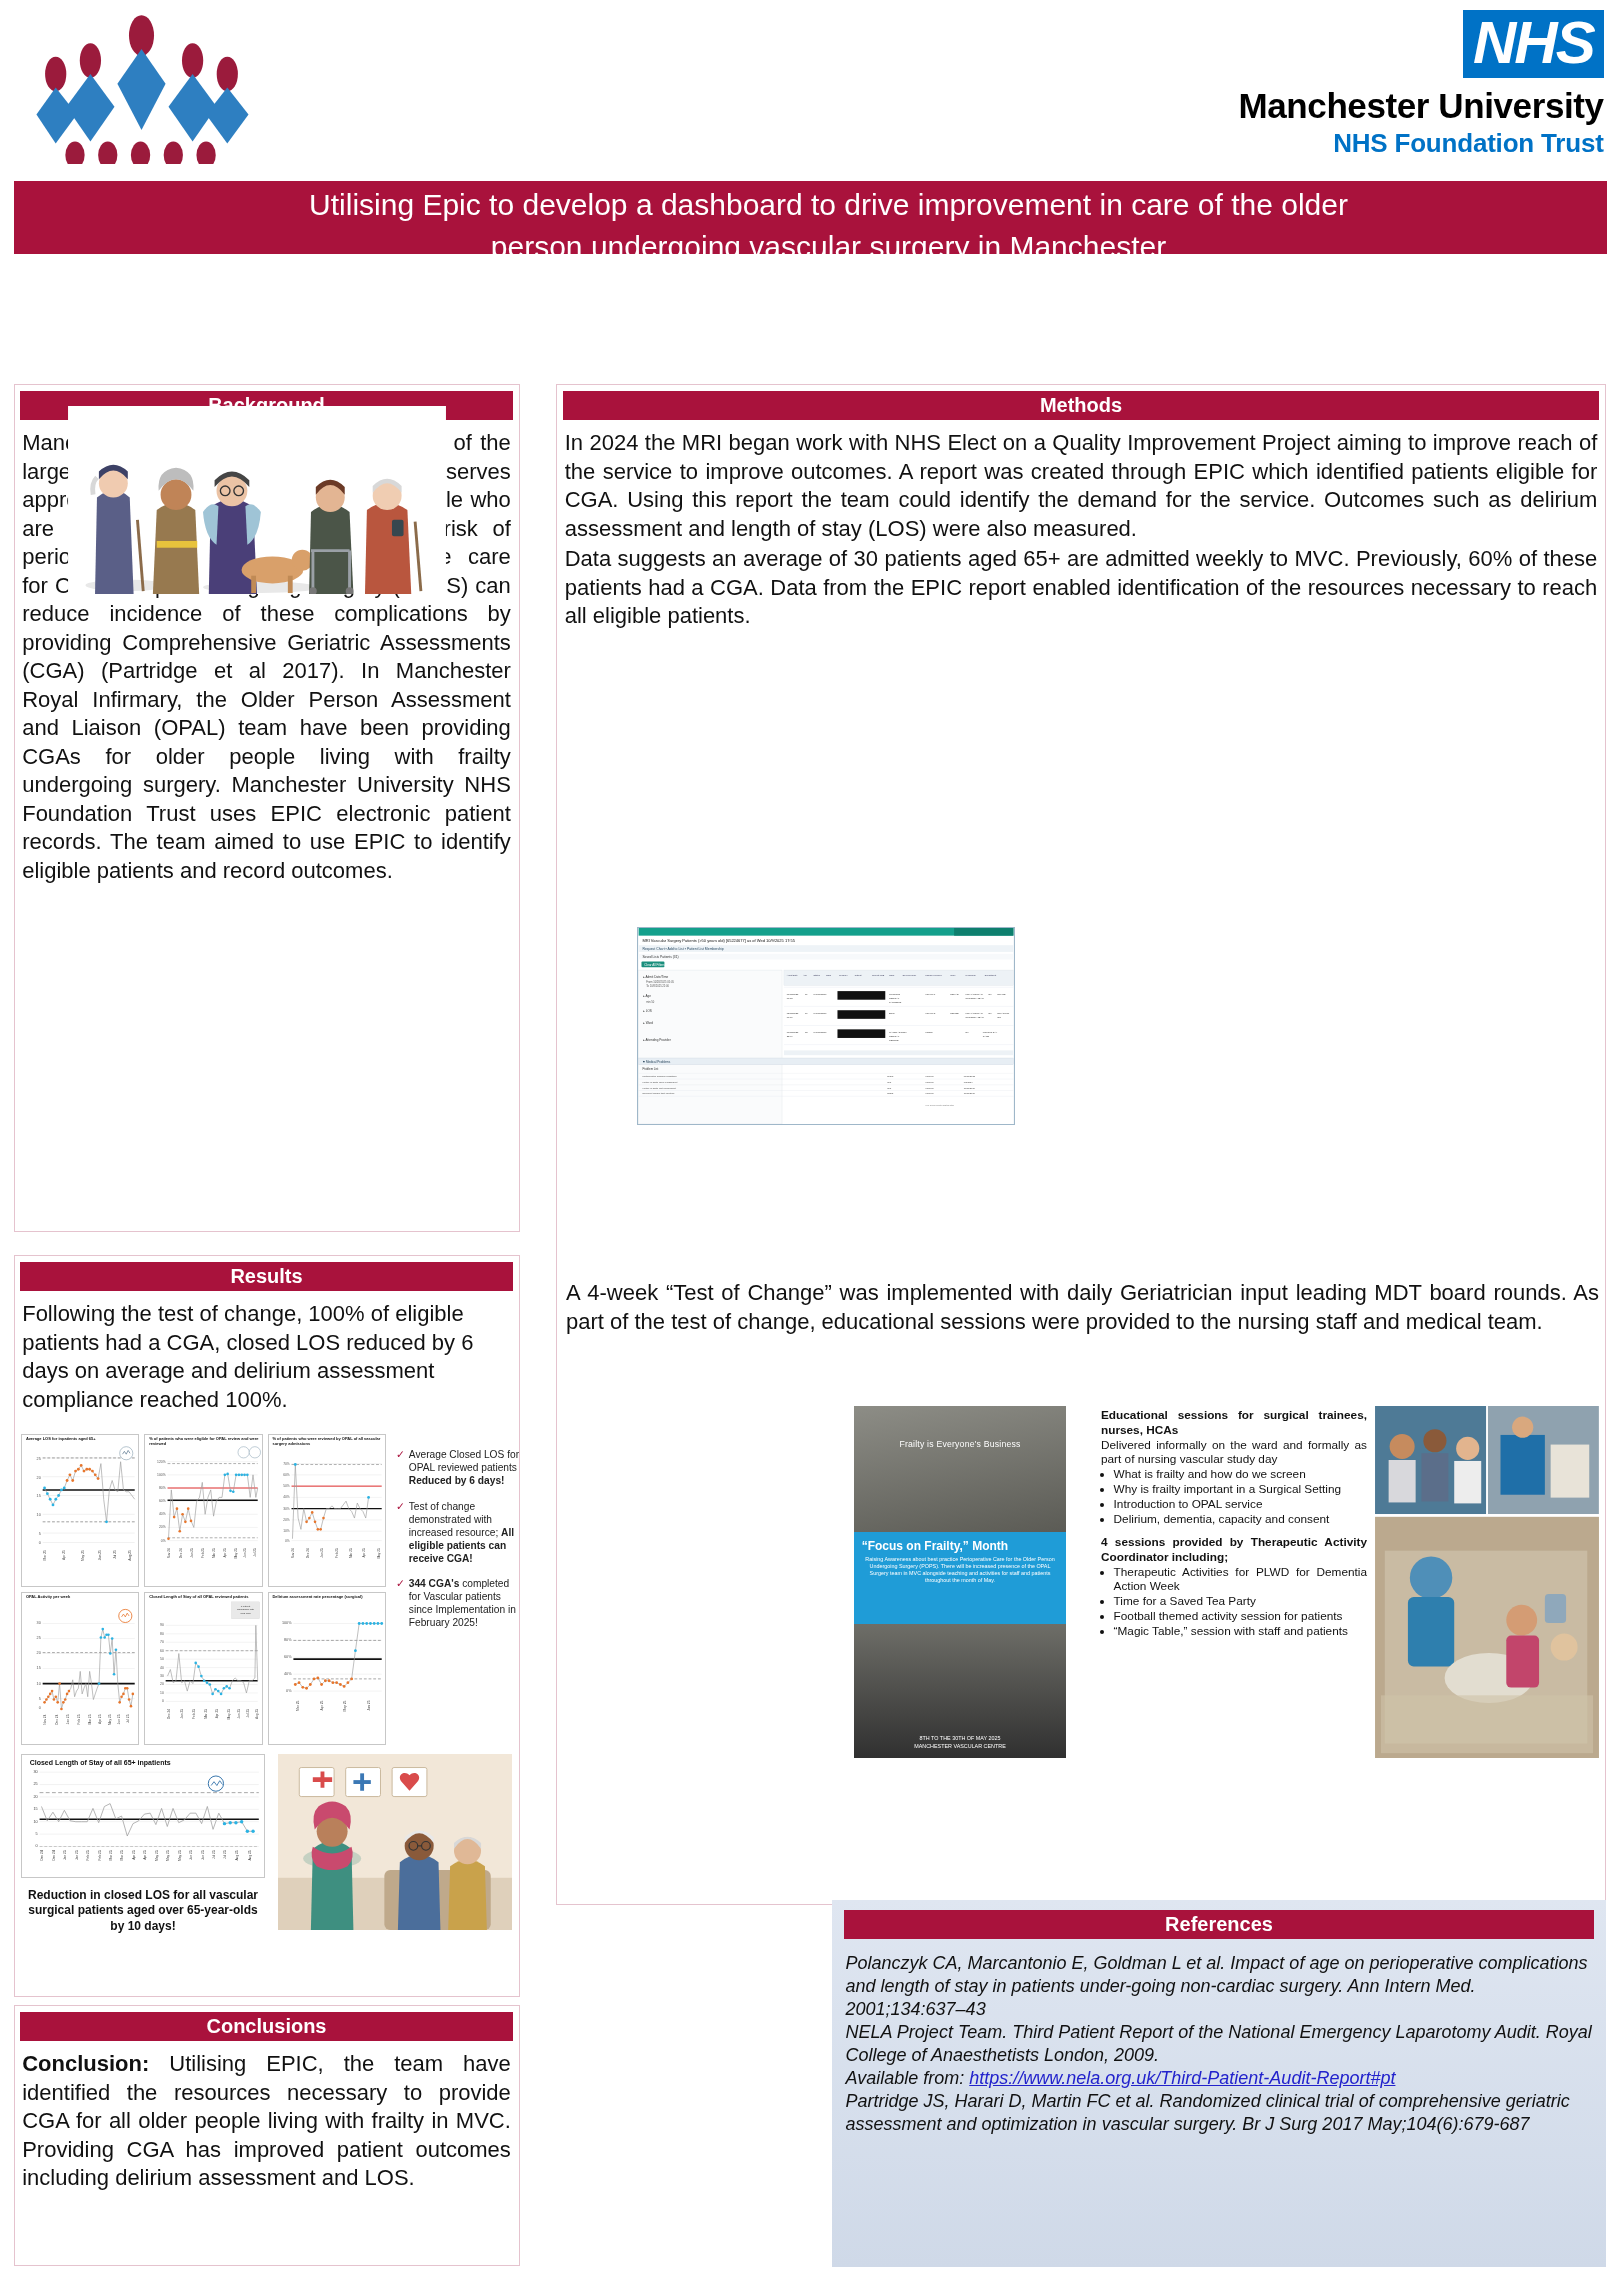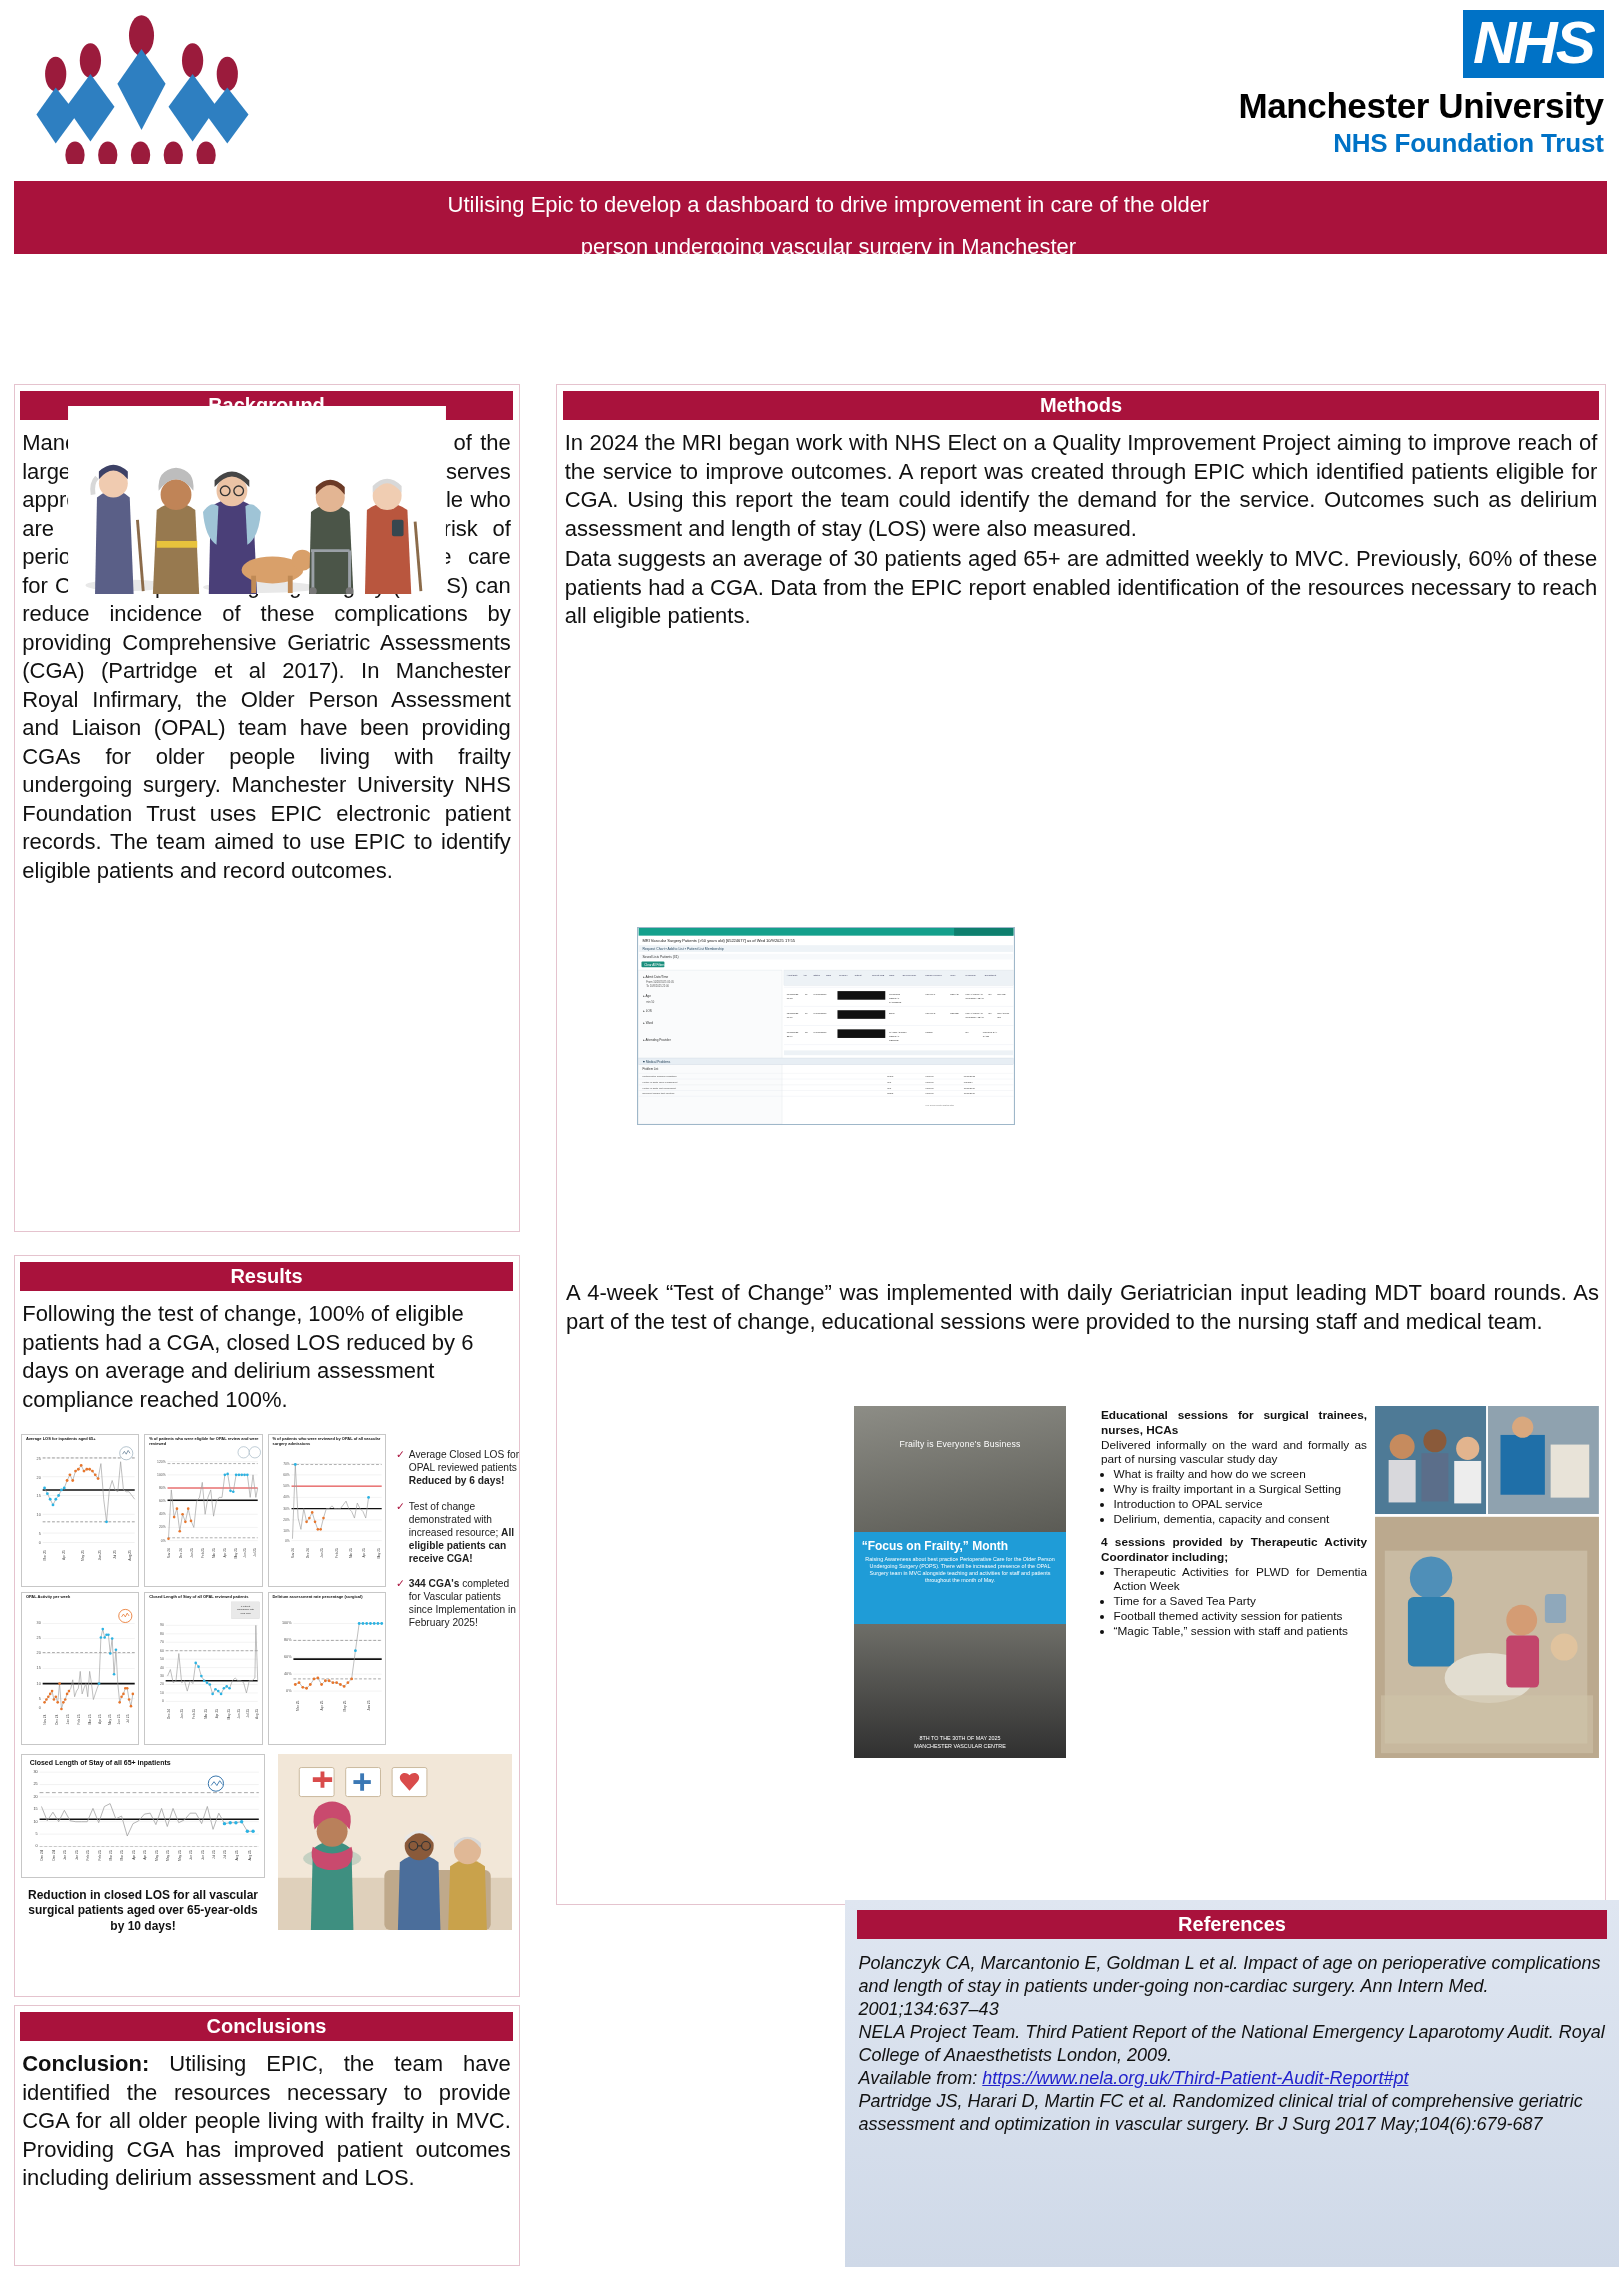--- a/index.html
+++ b/index.html
@@ -21,21 +21,21 @@
     font-size:60px; line-height:0.98; letter-spacing:-1.9px; padding:3.9px 9.7px 5.8px 9.7px;
   }
   .trust-name { font-size:35px; font-weight:bold; color:#000; margin-top:7.7px; letter-spacing:-0.4px;}
   .trust-sub { font-size:26px; font-weight:bold; color:#0072C6; margin-top:1.9px; letter-spacing:-0.2px;}
 
   
   .title-banner {
     position:absolute; left:13.5px; top:181px; width:1593px; height:73px;
     background:#A9123C; color:#fff; text-align:center; padding-top:0px;
   }
-  .title-banner .t1 { font-size:22px; line-height:37px; font-weight:400; padding-top:4.8px;margin-left:37px;}
+  .title-banner .t1 { font-size:30px; line-height:37px; font-weight:400; padding-top:4.8px;margin-left:37px;}
   .title-banner .t2 { font-size:23px; line-height:29px; font-weight:400; }
 
   
   .sbox { position:absolute; background:#ffffff; border:1px solid #E5C3CE; }
   .sbar {
     background:#A9123C; color:#fff; font-weight:bold; font-size:20px;
     text-align:center; line-height:29px; height:29px; margin:5.8px 5.8px 0 5.8px;
   }
   .body-text {
     font-size:22px; line-height:28.5px; color:#111; text-align:justify;
@@ -105,21 +105,21 @@
 
   
   .edu-text { position:absolute; left:1101px; top:1408px; width:266px; font-size:11.8px; line-height:14.8px; color:#111; text-align:justify;}
   .edu-text b { font-weight:bold; }
   .edu-text ul { margin:0 0 0 12.6px; }
   .edu-text li { margin:0; }
 
   .photo-grid { position:absolute; left:1375px; top:1406px; width:224px; height:352px; }
 
   
-  #refs-box { left:832px; top:1900px; width:774px; height:367px; background:linear-gradient(180deg,#dfe6f1,#cfd9e8); border:none;margin-left:13px; }
+  #refs-box { left:832px; top:1900px; width:774px; height:367px; background:linear-gradient(180deg,#dfe6f1,#cfd9e8); border:none; }
   .refs-text {
     padding:13.5px 13.5px 0 13.5px; font-size:18px; line-height:23px;
     font-style:italic; color:#111;
   }
   .refs-text a { color:#2222cc; text-decoration:underline; }
 
   .right-bg { position:absolute; left:537px; top:375px; width:1082px; height:1915px; background:#E2E9F3; z-index:-1; }
 </style>
 </head>
 <body>

